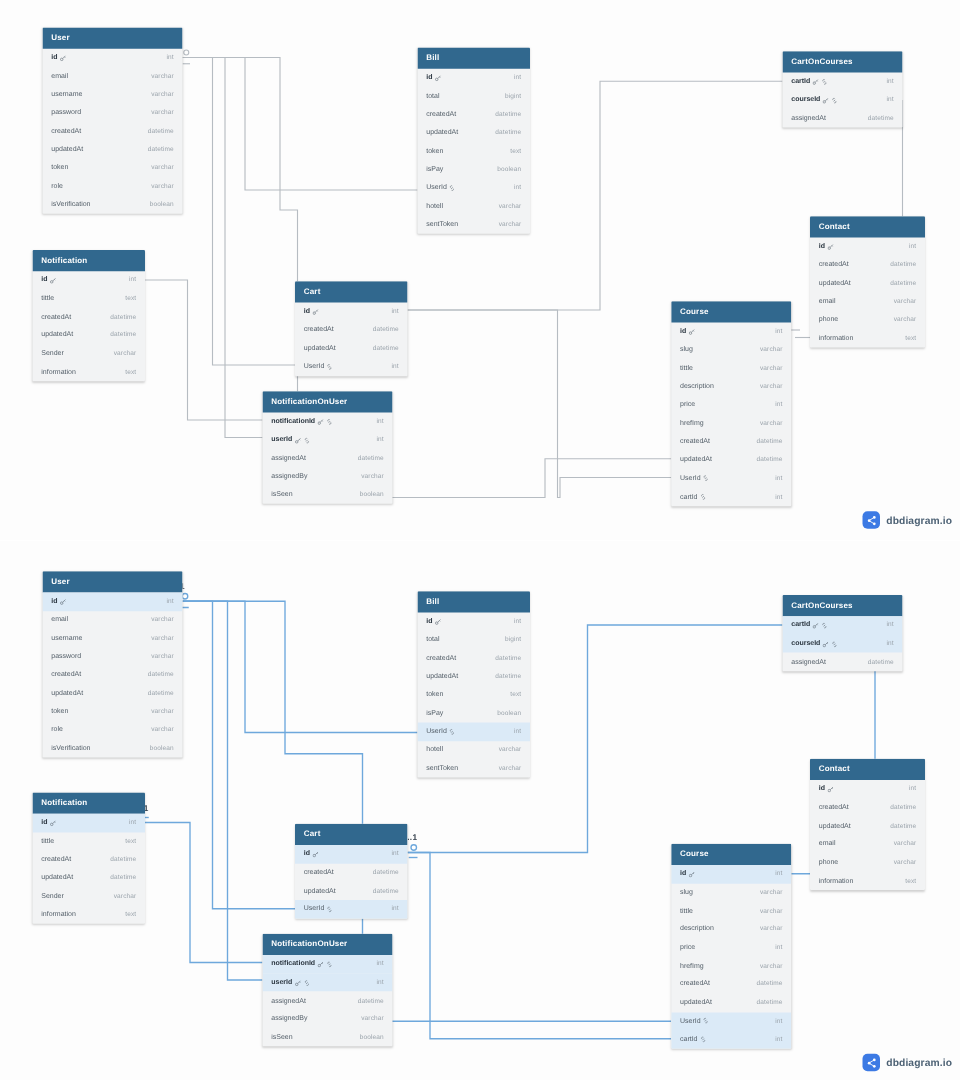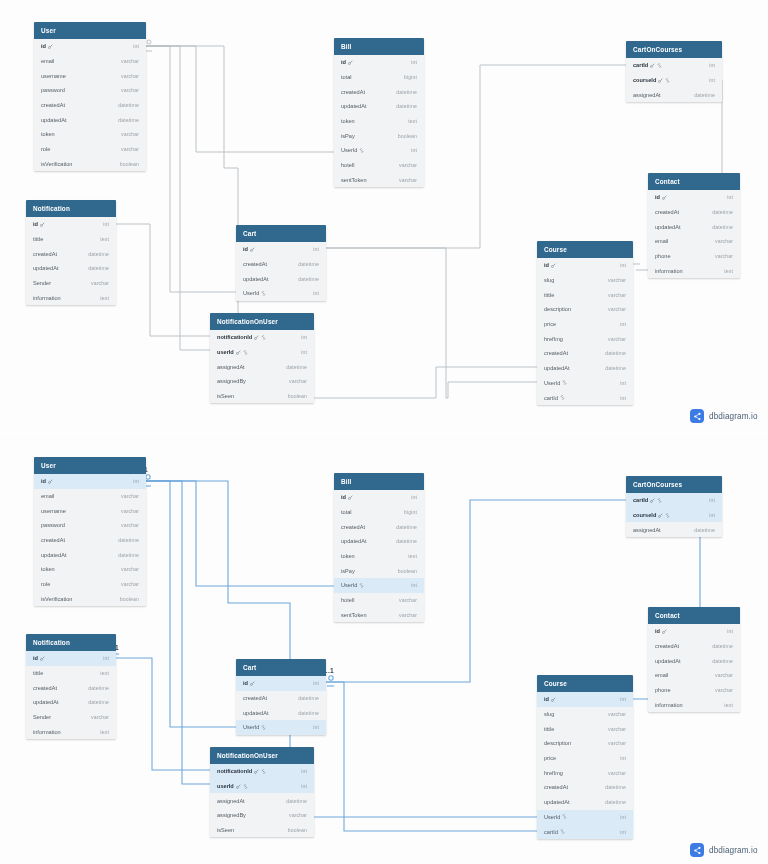--- a/index.html
+++ b/index.html
@@ -62,21 +62,21 @@
     color:#3a4550;
     letter-spacing:.2px;
   }
 
   
   .wm{position:absolute;display:flex;align-items:center;gap:5px;}
   .wm .wm-badge{
     width:14px;height:14px;border-radius:4px;background:#3c7ae4;
     display:flex;align-items:center;justify-content:center;
   }
-  .wm .wm-text{font-size:8.2px;color:#4c6174;font-weight:normal;letter-spacing:.1px;text-align:right;}
+  .wm .wm-text{font-size:8.2px;color:#4c6174;font-weight:bold;letter-spacing:.1px;text-align:right;}
 </style>
 </head>
 <body>
 
 <div class="canvas">
 
   <div class="diagram" id="diagram-top">
 
     <svg class="edges" viewBox="0 0 768 432" width="768" height="432">
       <g fill="none" stroke="#b6bcc2" stroke-width="0.9">

